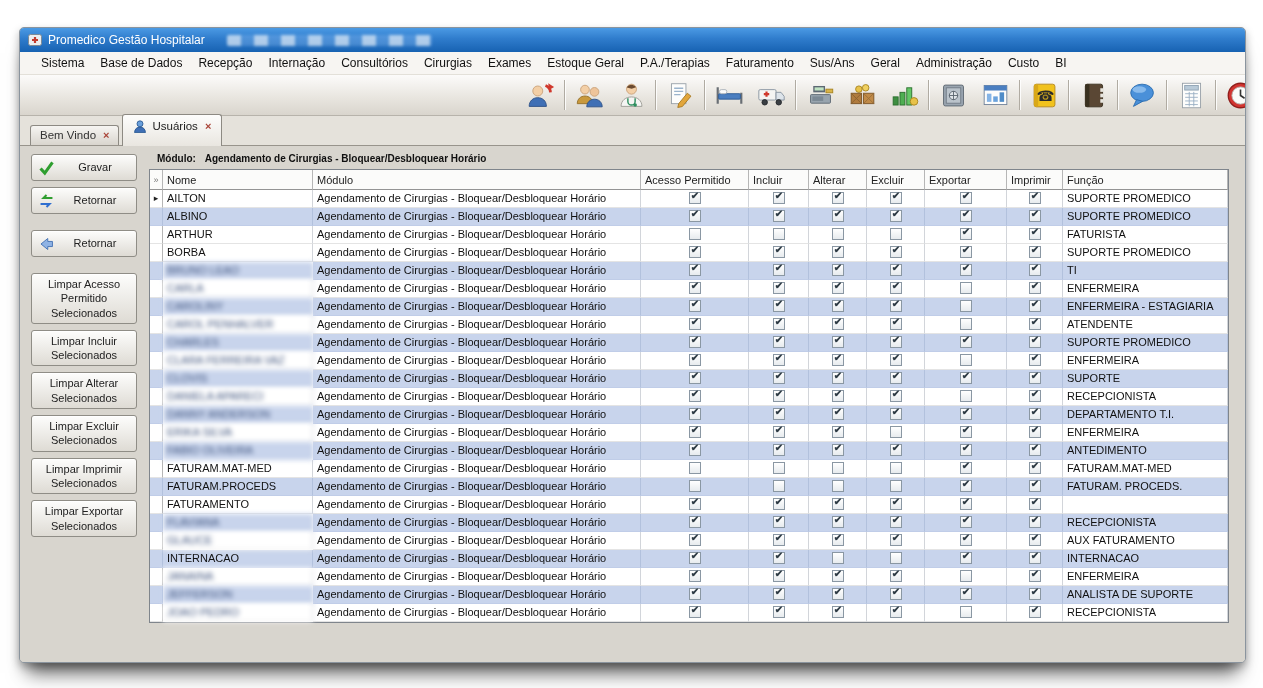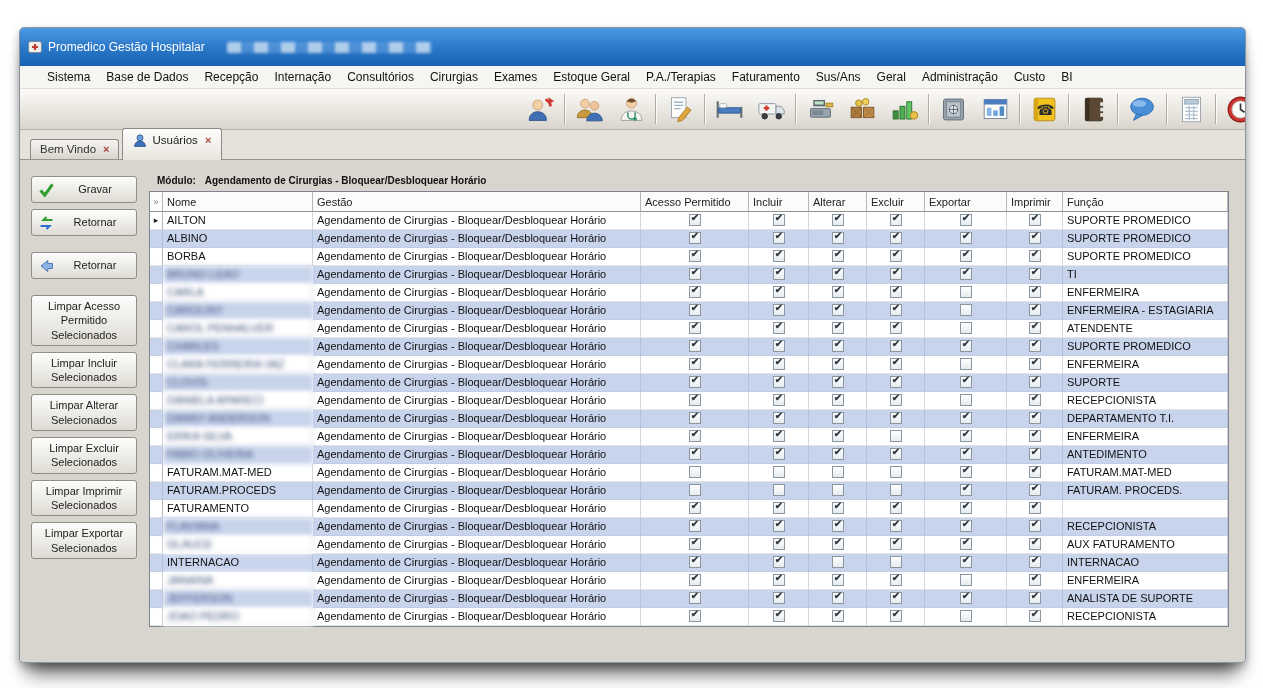--- a/index.html
+++ b/index.html
@@ -5,48 +5,48 @@
   html,body{margin:0;padding:0;background:#ffffff;font-family:"Liberation Sans",sans-serif;}
   .stage{position:relative;width:1263px;height:688px;overflow:hidden;background:#fff;}
   .window{
     position:absolute;left:19px;top:27px;width:1225px;height:634px;
     background:#d8d5ce;border:1px solid #8a949e;border-radius:5px;overflow:hidden;
     box-shadow:0 4px 9px rgba(0,0,0,.28), 0 18px 18px -8px rgba(0,0,0,.62);
     display:flex;flex-direction:column;
   }
   
   .titlebar{height:22px;flex:0 0 22px;background:linear-gradient(#4b9ae4,#2f7ccc 45%,#1762b2);
-    display:flex;align-items:center;padding:8px 8px;color:#fff;font-size:12px;gap:6px;}
+    display:flex;align-items:center;padding:1px 8px;color:#fff;font-size:12px;gap:6px;}
   .titlebar .app-ico{width:14px;height:14px;flex:0 0 14px;}
   .title-redacted{margin-left:16px;width:205px;height:11px;border-radius:2px;opacity:.8;
     background:repeating-linear-gradient(90deg,rgba(255,255,255,.78) 0 14px,rgba(150,195,245,.38) 14px 27px);
     filter:blur(1.6px);}
   
   .menubar{height:22px;flex:0 0 22px;background:#f7f5f2;display:flex;align-items:center;
-    padding:0 19px;font-size:12px;color:#111;border-bottom:1px solid #e3e0d9;}
+    padding:0 13px;font-size:12px;color:#111;border-bottom:1px solid #e3e0d9;}
   .menu-item{padding:2px 8px;white-space:nowrap;}
   
   .toolbar{height:40px;flex:0 0 40px;background:linear-gradient(#fcfbfa,#e9e6e0 55%,#d9d5cd);
     border-bottom:1px solid #b7b3ab;display:flex;align-items:center;justify-content:flex-end;
     overflow:hidden;padding-left:8px;}
   .tool-btn{width:42px;height:34px;display:flex;align-items:center;justify-content:center;border-radius:3px;}
   .tool-btn svg{width:29px;height:29px;}
   .tool-btn:last-child{margin-right:-16px;}
   .tool-sep{width:1px;height:30px;background:#b0aba2;box-shadow:1px 0 0 rgba(255,255,255,.85);margin:0 3px;flex:0 0 1px;}
   
   .tabstrip{height:26px;flex:0 0 26px;background:#e5e2db;display:flex;align-items:flex-end;
     gap:3px;padding:3px 0 0 10px;border-bottom:1px solid #98948c;}
   .tab{display:inline-flex;align-items:center;gap:5px;padding:3px 9px 4px;font-size:11.5px;color:#333;
     border:1px solid #8d8a83;border-bottom:none;border-radius:3px 3px 0 0;
     background:linear-gradient(#f6f5f2,#d9d5ce);}
   .tab.active{background:linear-gradient(#fdfdfc,#e9e6e0);padding:4px 10px 13px;margin-bottom:-1px;color:#222;}
   .tab .close{color:#a94438;font-weight:bold;font-size:11px;margin-left:2px;}
   .tab .tab-ico{width:14px;height:14px;}
   
-  .content{flex:1;display:flex;background:#d8d5ce;overflow:hidden;margin-top:8px;}
+  .content{flex:1;display:flex;background:#d8d5ce;overflow:hidden;}
   .sidebar{width:127px;flex:0 0 127px;box-sizing:border-box;padding:8px 9px 8px 11px;
     display:flex;flex-direction:column;gap:6px;}
   .side-btn{position:relative;width:106px;min-height:27px;box-sizing:border-box;
     border:1px solid #8f8d86;border-radius:3px;background:linear-gradient(#fdfdfc,#dedbd4);
     box-shadow:inset 0 1px 0 #fff;font-family:"Liberation Sans",sans-serif;font-size:11px;color:#222;
     display:flex;align-items:center;justify-content:center;text-align:center;padding:3px 4px;cursor:default;}
   .side-btn .lbl{white-space:pre-line;line-height:1.3;}
   .side-btn.with-icon{padding-left:26px;}
   .side-btn .side-ico{position:absolute;left:6px;top:50%;transform:translateY(-50%);width:17px;height:17px;}
   .side-btn:nth-child(3){margin-top:10px;}
@@ -332,21 +332,21 @@
                 <col class="c-alterar">
                 <col class="c-excluir">
                 <col class="c-exportar">
               <col class="c-imprimir">
                 <col class="c-funcao">
             </colgroup>
             <thead>
                 <tr>
                   <th class="sel">»</th>
                   <th>Nome</th>
-                  <th>Gestão</th>
+                  <th>Módulo</th>
                   <th>Acesso Permitido</th>
                   <th>Incluir</th>
                   <th>Alterar</th>
                   <th>Excluir</th>
                   <th>Exportar</th>
                   <th>Imprimir</th>
                   <th>Função</th>
                 </tr>
               </thead>
             <tbody>
@@ -369,20 +369,32 @@
                   <td class="chk"><span class="cb checked"></span></td>
                   <td class="chk"><span class="cb checked"></span></td>
                   <td class="chk"><span class="cb checked"></span></td>
                   <td class="chk"><span class="cb checked"></span></td>
                   <td class="chk"><span class="cb checked"></span></td>
                   <td class="chk"><span class="cb checked"></span></td>
                   <td class="funcao">SUPORTE PROMEDICO</td>
                 </tr>
                 <tr class="plain">
                   <td class="sel"></td>
+                  <td class="nome">ARTHUR</td>
+                  <td class="modulo">Agendamento de Cirurgias - Bloquear/Desbloquear Horário</td>
+                  <td class="chk"><span class="cb"></span></td>
+                  <td class="chk"><span class="cb"></span></td>
+                  <td class="chk"><span class="cb"></span></td>
+                  <td class="chk"><span class="cb"></span></td>
+                  <td class="chk"><span class="cb checked"></span></td>
+                  <td class="chk"><span class="cb checked"></span></td>
+                  <td class="funcao">FATURISTA</td>
+                </tr>
+                <tr class="plain">
+                  <td class="sel"></td>
                   <td class="nome">BORBA</td>
                   <td class="modulo">Agendamento de Cirurgias - Bloquear/Desbloquear Horário</td>
                   <td class="chk"><span class="cb checked"></span></td>
                   <td class="chk"><span class="cb checked"></span></td>
                   <td class="chk"><span class="cb checked"></span></td>
                   <td class="chk"><span class="cb checked"></span></td>
                   <td class="chk"><span class="cb checked"></span></td>
                   <td class="chk"><span class="cb checked"></span></td>
                   <td class="funcao">SUPORTE PROMEDICO</td>
                 </tr>

